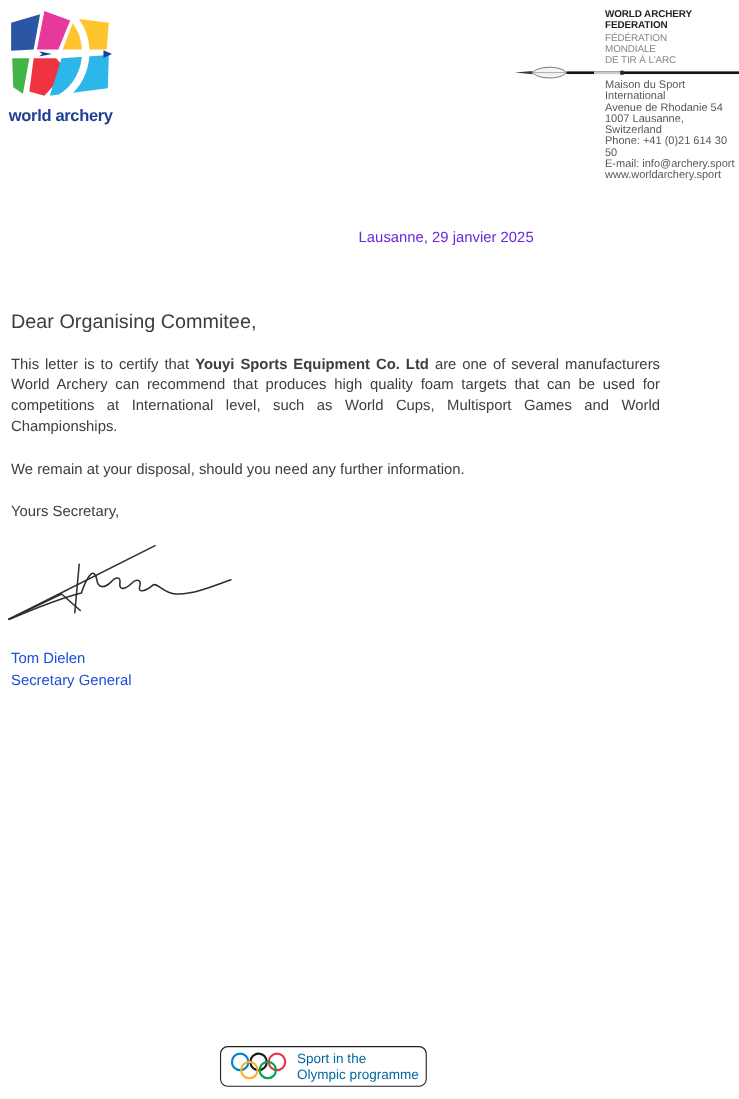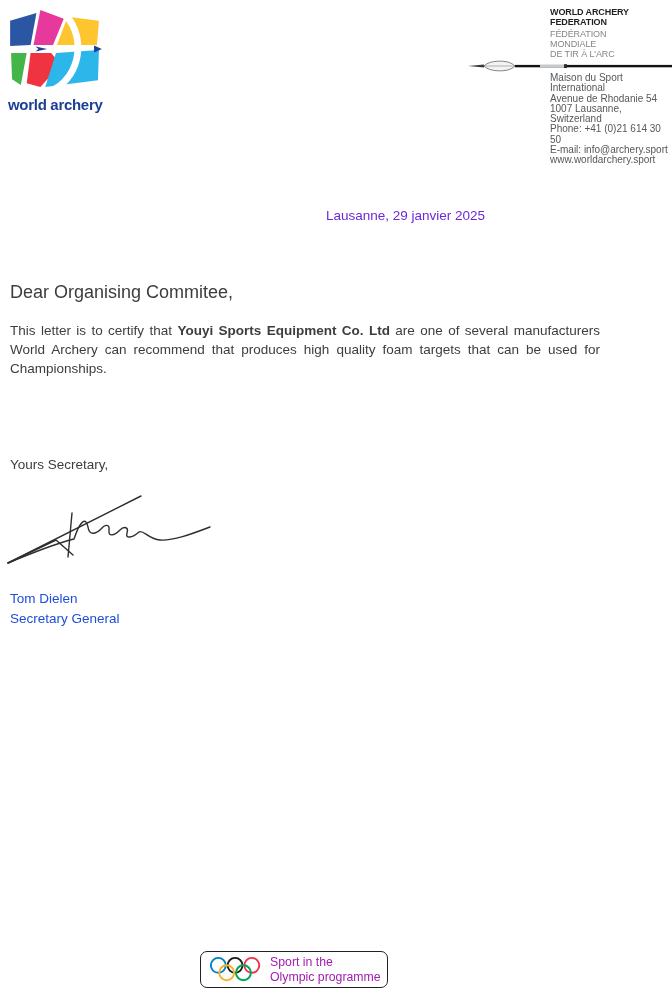--- a/index.html
+++ b/index.html
@@ -70,21 +70,21 @@
   }
   
   .olympic-box {
     position: absolute; left: 200px; top: 951px;
     width: 188px; height: 37px;
     border: 1.4px solid #222222; border-radius: 7px;
     display: flex; align-items: center;
     padding-left: 8px; gap: 7px;
     background: #ffffff;
   }
-  .ob-text { font-size: 12.3px; line-height: 14.5px; color: #a21caf; }
+  .ob-text { font-size: 12.3px; line-height: 14.5px; color: #0369a1; }
 </style>
 </head>
 <body>
 
 <div class="page">
 
   <div class="wa-logo-wrap">
     <svg viewBox="0 0 96 84" width="94" height="82" xmlns="http://www.w3.org/2000/svg">
       <polygon points="2,13 29,5 23,38 2,39" fill="#2a56a4"></polygon>
       <polygon points="33,2 57,11 46,38 26,38" fill="#e6399b"></polygon>
@@ -127,23 +127,25 @@
     <div>www.worldarchery.sport</div>
   </div>
 
   <div class="dateline">Lausanne, 29 janvier 2025</div>
 
   <div class="salutation">Dear Organising Commitee,</div>
 
   <div class="para1">
     <div class="jline"><span>This letter is to certify that </span><span class="b">Youyi Sports Equipment Co. Ltd</span><span> are one of several manufacturers</span></div>
     <div class="jline">World Archery can recommend that produces high quality foam targets that can be used for</div>
+    <div class="jline">competitions at International level, such as World Cups, Multisport Games and World</div>
     <div class="lline">Championships.</div>
   </div>
 
+  <div class="para2">We remain at your disposal, should you need any further information.</div>
 
   <div class="closing">Yours Secretary,</div>
 
   <svg class="signature" viewBox="0 0 228 92" width="228" height="92" xmlns="http://www.w3.org/2000/svg">
     <g stroke="#2e2e2e" stroke-width="1.4" fill="none" stroke-linecap="round" stroke-linejoin="round">
       <path d="M 6,80 L 139,13"></path>
       <path d="M 6,80 C 26,72 48,62 72,56 C 78,38 84,33 86,44 C 87,52 93,52 99,46 C 103,41 108,41 107,47 C 106,54 112,53 118,47 C 122,43 127,44 125,50 C 123,56 130,55 137,49 C 141,46 146,56 158,57 C 172,58 192,50 208,44"></path>
       <path d="M 70,30 L 66,74"></path>
       <path d="M 6,80 L 54,57 L 71,72"></path>
     </g>

